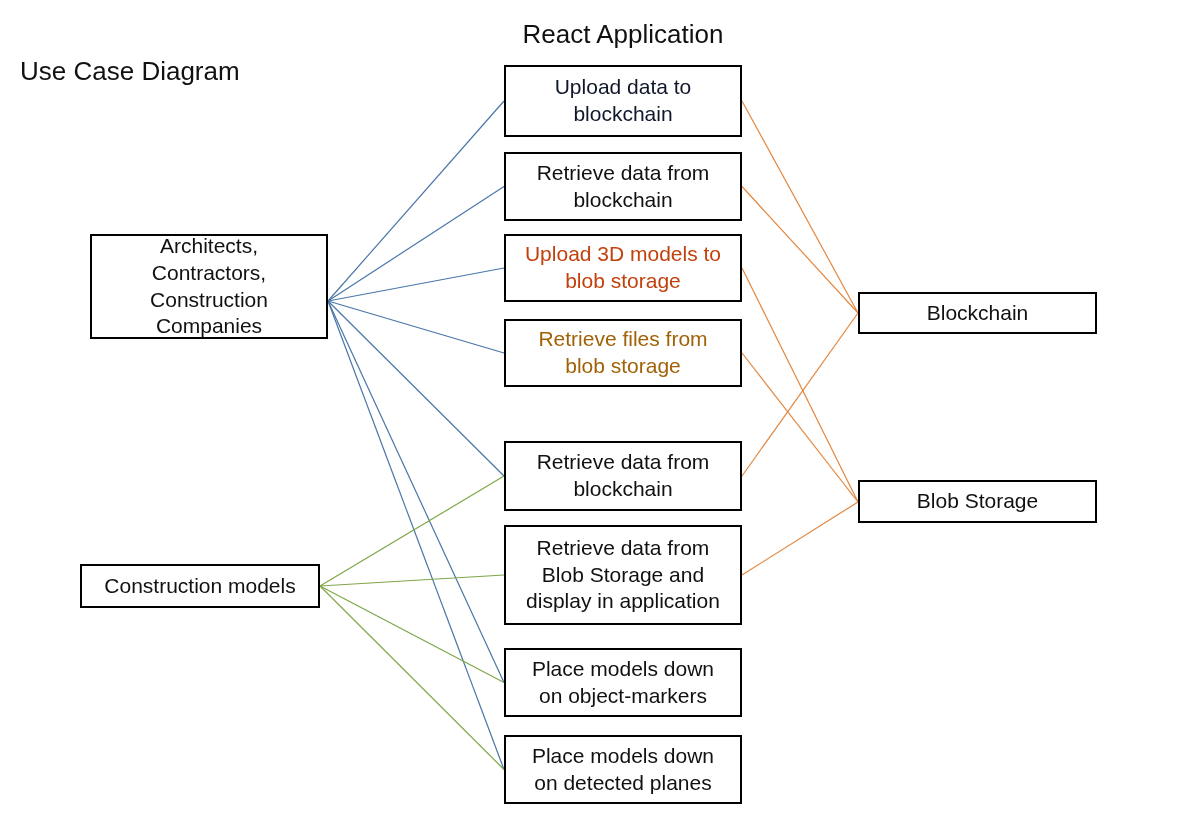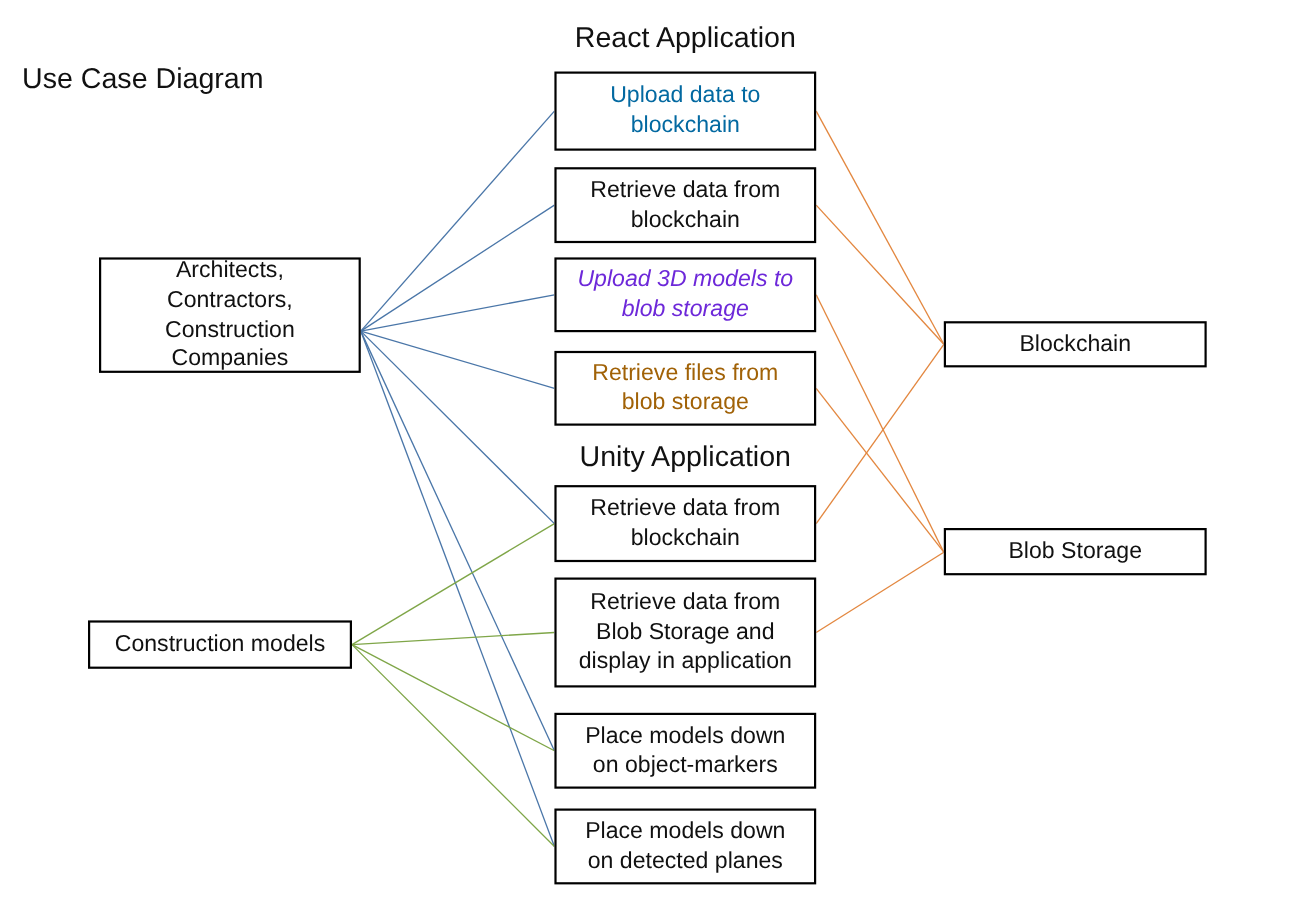--- a/index.html
+++ b/index.html
@@ -81,35 +81,34 @@
       <line x1="742" y1="476" x2="858" y2="313" stroke="#e3873f" stroke-width="1.2"></line>
       <line x1="742" y1="575" x2="858" y2="502" stroke="#e3873f" stroke-width="1.2"></line>
     </svg>
   <div id="diagram-title">Use Case Diagram</div>
   <div id="nodes">
       <div class="node" style="left: 90px; top: 234px; width: 238px; height: 105px; border-color: rgb(0, 0, 0); color: rgb(17, 17, 17);"><span>Architects,
 Contractors,
 Construction
 Companies</span></div>
       <div class="node" style="left: 80px; top: 564px; width: 240px; height: 44px; border-color: rgb(0, 0, 0); color: rgb(17, 17, 17);"><span>Construction models</span></div>
-      <div class="node" style="left: 504px; top: 65px; width: 238px; height: 72px; border-color: rgb(0, 0, 0); color: #0369a1;"><span>Upload data to
+      <div class="node" style="left: 504px; top: 65px; width: 238px; height: 72px; border-color: rgb(0, 0, 0); color: #0f172a;"><span>Upload data to
 blockchain</span></div>
       <div class="node" style="left: 504px; top: 152px; width: 238px; height: 69px; border-color: rgb(0, 0, 0); color: rgb(17, 17, 17);"><span>Retrieve data from
 blockchain</span></div>
-      <div class="node" style="left: 504px; top: 234px; width: 238px; height: 68px; border-color: rgb(0, 0, 0); color: #6d28d9; font-style: italic;"><span>Upload 3D models to
+      <div class="node" style="left: 504px; top: 234px; width: 238px; height: 68px; border-color: rgb(0, 0, 0); color: #c2410c;"><span>Upload 3D models to
 blob storage</span></div>
       <div class="node" style="left: 504px; top: 319px; width: 238px; height: 68px; border-color: rgb(0, 0, 0); color: #a16207;"><span>Retrieve files from
 blob storage</span></div>
       <div class="node" style="left: 504px; top: 441px; width: 238px; height: 70px; border-color: rgb(0, 0, 0); color: rgb(17, 17, 17);"><span>Retrieve data from
 blockchain</span></div>
       <div class="node" style="left: 504px; top: 525px; width: 238px; height: 100px; border-color: rgb(0, 0, 0); color: rgb(17, 17, 17);"><span>Retrieve data from
 Blob Storage and
 display in application</span></div>
       <div class="node" style="left: 504px; top: 648px; width: 238px; height: 69px; border-color: rgb(0, 0, 0); color: rgb(17, 17, 17);"><span>Place models down
 on object-markers</span></div>
       <div class="node" style="left: 504px; top: 735px; width: 238px; height: 69px; border-color: rgb(0, 0, 0); color: rgb(17, 17, 17);"><span>Place models down
 on detected planes</span></div>
       <div class="node" style="left: 858px; top: 292px; width: 239px; height: 42px; border-color: rgb(0, 0, 0); color: rgb(17, 17, 17);"><span>Blockchain</span></div>
       <div class="node" style="left: 858px; top: 480px; width: 239px; height: 43px; border-color: rgb(0, 0, 0); color: rgb(17, 17, 17);"><span>Blob Storage</span></div>
     </div>
 <div class="group-label" style="left: 473px; top: 19px; width: 300px; color: rgb(17, 17, 17);">React Application</div>
-    <div class="group-label" style="left: 473px; top: 400px; width: 300px; color: rgb(17, 17, 17);">Unity Application</div>
   </div>
 
 </body></html>

